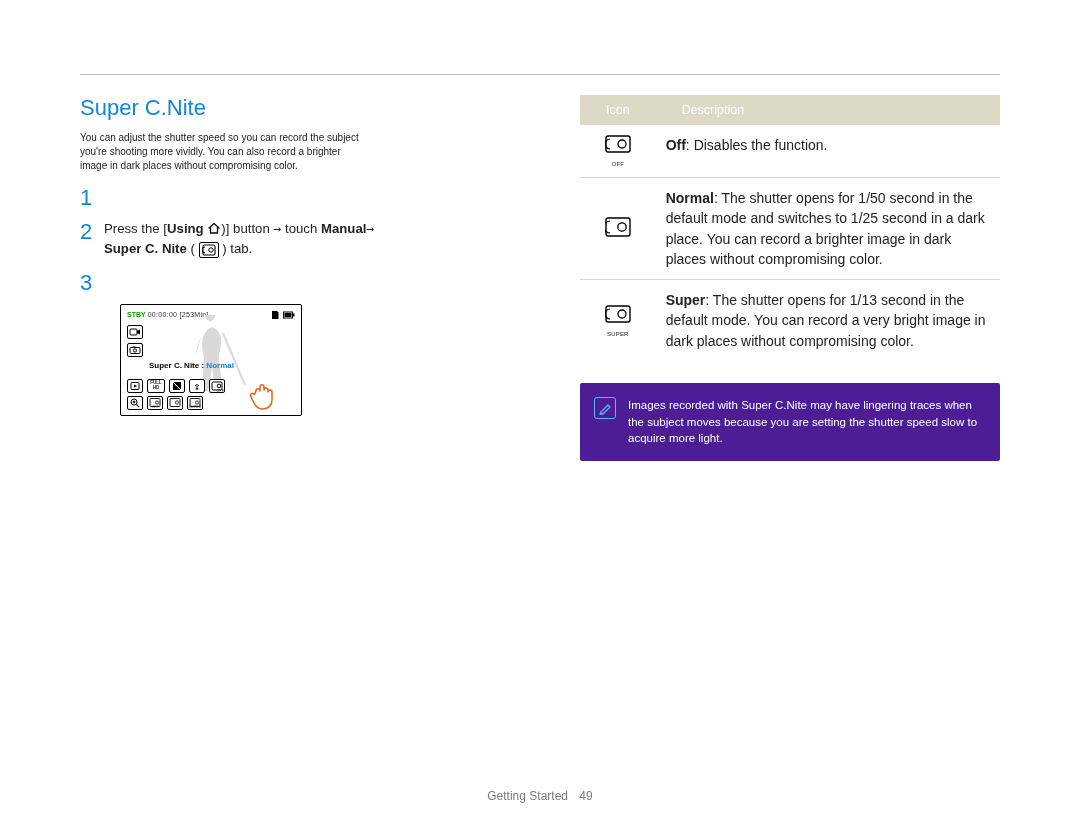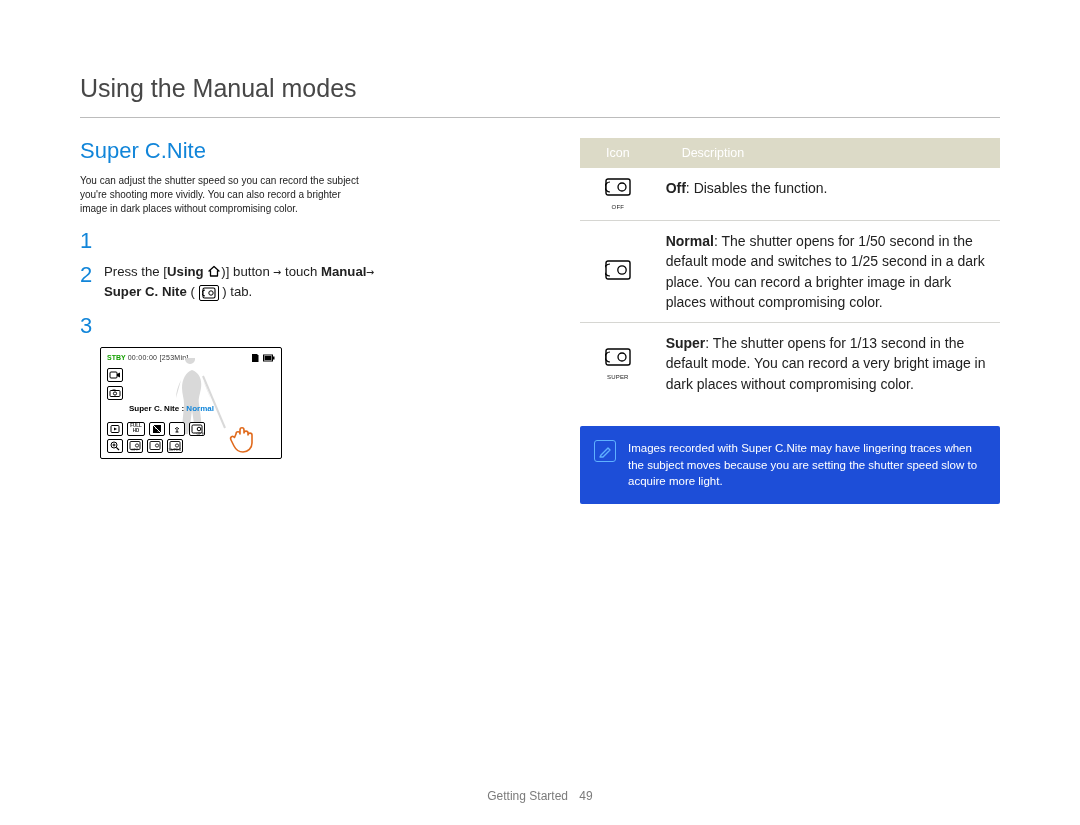--- a/index.html
+++ b/index.html
@@ -15,21 +15,21 @@
   .step { display: flex; align-items: flex-start; gap: 10px; margin-bottom: 10px; font-size: 13.2px; line-height: 1.55; }
   .step-num { color: #1185d9; font-size: 22px; font-weight: 400; min-width: 14px; line-height: 1; padding-top: 2px; }
   .step-body { flex: 1; }
   .step-body b { font-weight: 700; }
   .inline-icon { display: inline-block; vertical-align: middle; }
   .inline-icon svg { display: block; }
   .boxed { display: inline-block; border: 1px solid #000; border-radius: 2px; padding: 1px 2px; line-height: 0; vertical-align: -5px; background:#fff; }
   .arrow { display:inline-block; font-family: monospace; }
 
   
-  .screen-preview { width: 182px; height: 112px; border: 1px solid #000; border-radius: 2px; margin: 6px 0 0 20px; position: relative; background: #fff; overflow: visible; text-decoration: underline; }
+  .screen-preview { width: 182px; height: 112px; border: 1px solid #000; border-radius: 2px; margin: 6px 0 0 40px; position: relative; background: #fff; overflow: visible; text-decoration: underline; }
   .sp-topbar { position:absolute; top:4px; left:6px; right:6px; height:12px; display:flex; align-items:center; justify-content:space-between; font-size:7px; }
   .sp-topbar .stby { color:#15a000; font-weight:700; }
   .sp-topbar .t2 { color:#333; letter-spacing:0.3px; }
   .sp-topbar .right { display:flex; gap:3px; align-items:center; }
   .sp-icongrid { position:absolute; left:6px; top:20px; display:flex; flex-direction:column; gap:4px; }
   .sp-icon { width:16px; height:14px; border:1px solid #000; border-radius:2px; background:#fff; display:flex; align-items:center; justify-content:center; }
   .sp-icon svg { display:block; }
   .sp-silhouette { position:absolute; left:58px; top:10px; width:70px; height:92px; }
   .sp-label { position:absolute; left:28px; top:56px; font-size:8px; font-weight:700; color:#000; }
   .sp-label .val { color:#1185d9; font-weight:700; }
@@ -41,37 +41,36 @@
   
   table.desc { width: 100%; border-collapse: collapse; font-size: 12px; }
   table.desc thead th { background: #dcdac7; color:#fff; font-weight:400; text-align:left; padding:8px 26px; font-size:12.5px; }
   table.desc thead th:first-child { width:64px; }
   table.desc tbody td { border-bottom: 1px solid #d6d6d2; padding:10px 10px; vertical-align: top; }
   table.desc tbody tr:last-child td { border-bottom:none; }
   .cell-icon { text-align:center; vertical-align: middle !important; }
   .desc-text b { font-weight:700; }
   .desc-text { line-height:1.45; font-size:14px; }
 
-  .note-box { margin-top: 22px; display:flex; background:#1d4ed8; color:#fff; padding:14px 14px; border-radius:2px; font-size:11.5px; line-height:1.45; gap:12px; min-height:60px; }
+  .note-box { margin-top: 22px; display:flex; background:#4c1d95; color:#fff; padding:14px 14px; border-radius:2px; font-size:11.5px; line-height:1.45; gap:12px; min-height:60px; }
   .note-icon { width:22px; height:22px; flex:0 0 22px; border:1.5px solid #5fb1ff; border-radius:3px; display:flex; align-items:center; justify-content:center; }
   .note-icon svg { display:block; }
 
   .footer { position:absolute; bottom:22px; left:0; width:1080px; text-align:center; font-size:12px; color:#7b7b7b; }
   .footer .pn { font-size:12px; color:#7b7b7b; margin-left:8px; }
 
   
   .sublabel { font-size:3.5px; letter-spacing:0.2px; text-align:center; line-height:1; }
 
 </style>
 </head>
 <body>
 
 <div class="page">
 
-  <h1 class="heading">Using the Manual modes</h1>
   <hr class="divider">
 
   <div class="cols">
 
     <div class="col-left">
 
       <h2 class="subheading">Super C.Nite</h2>
 
       <p class="intro">You can adjust the shutter speed so you can record the subject
 you're shooting more vividly. You can also record a brighter

